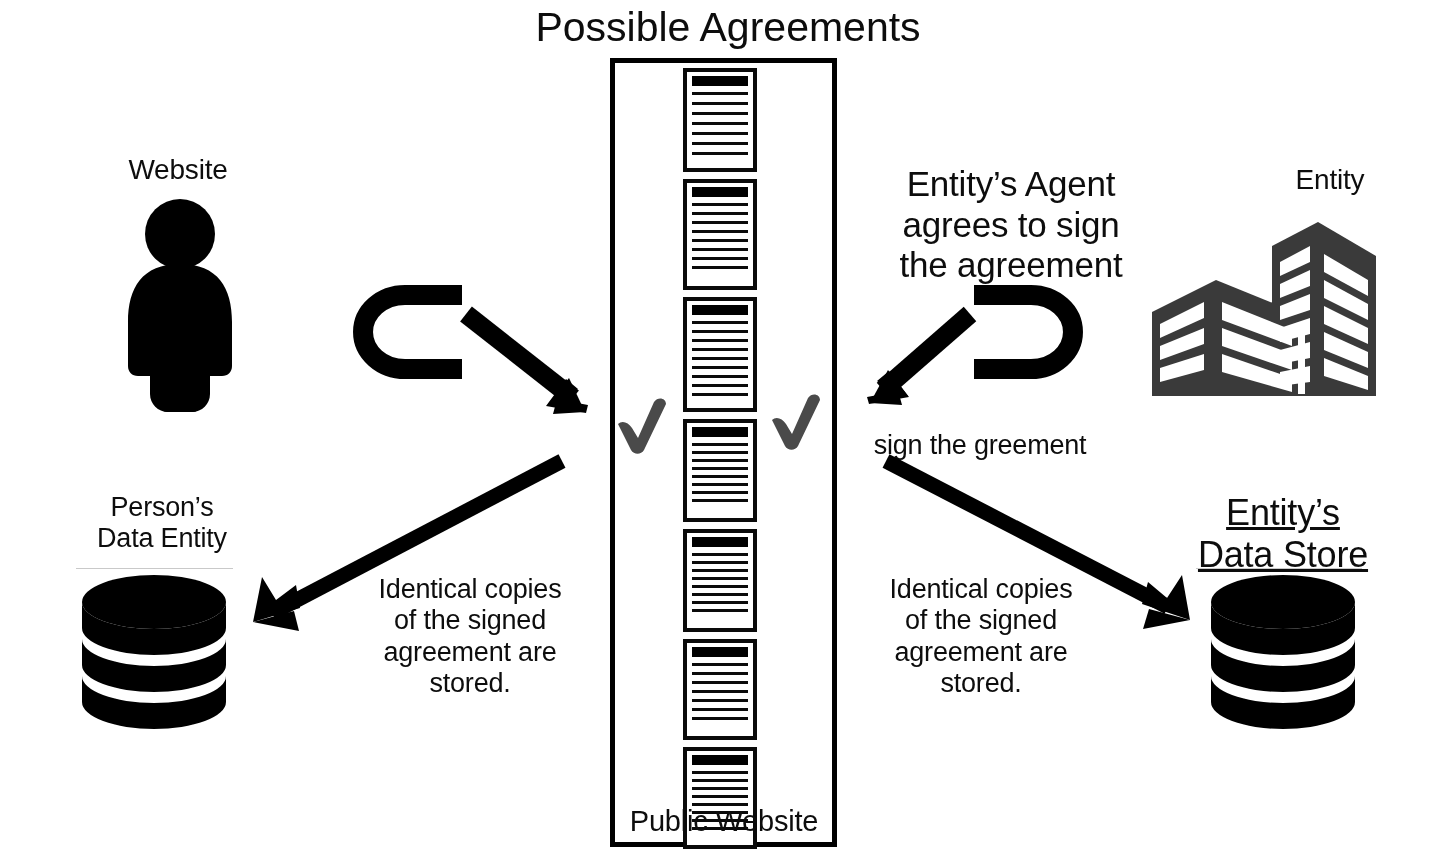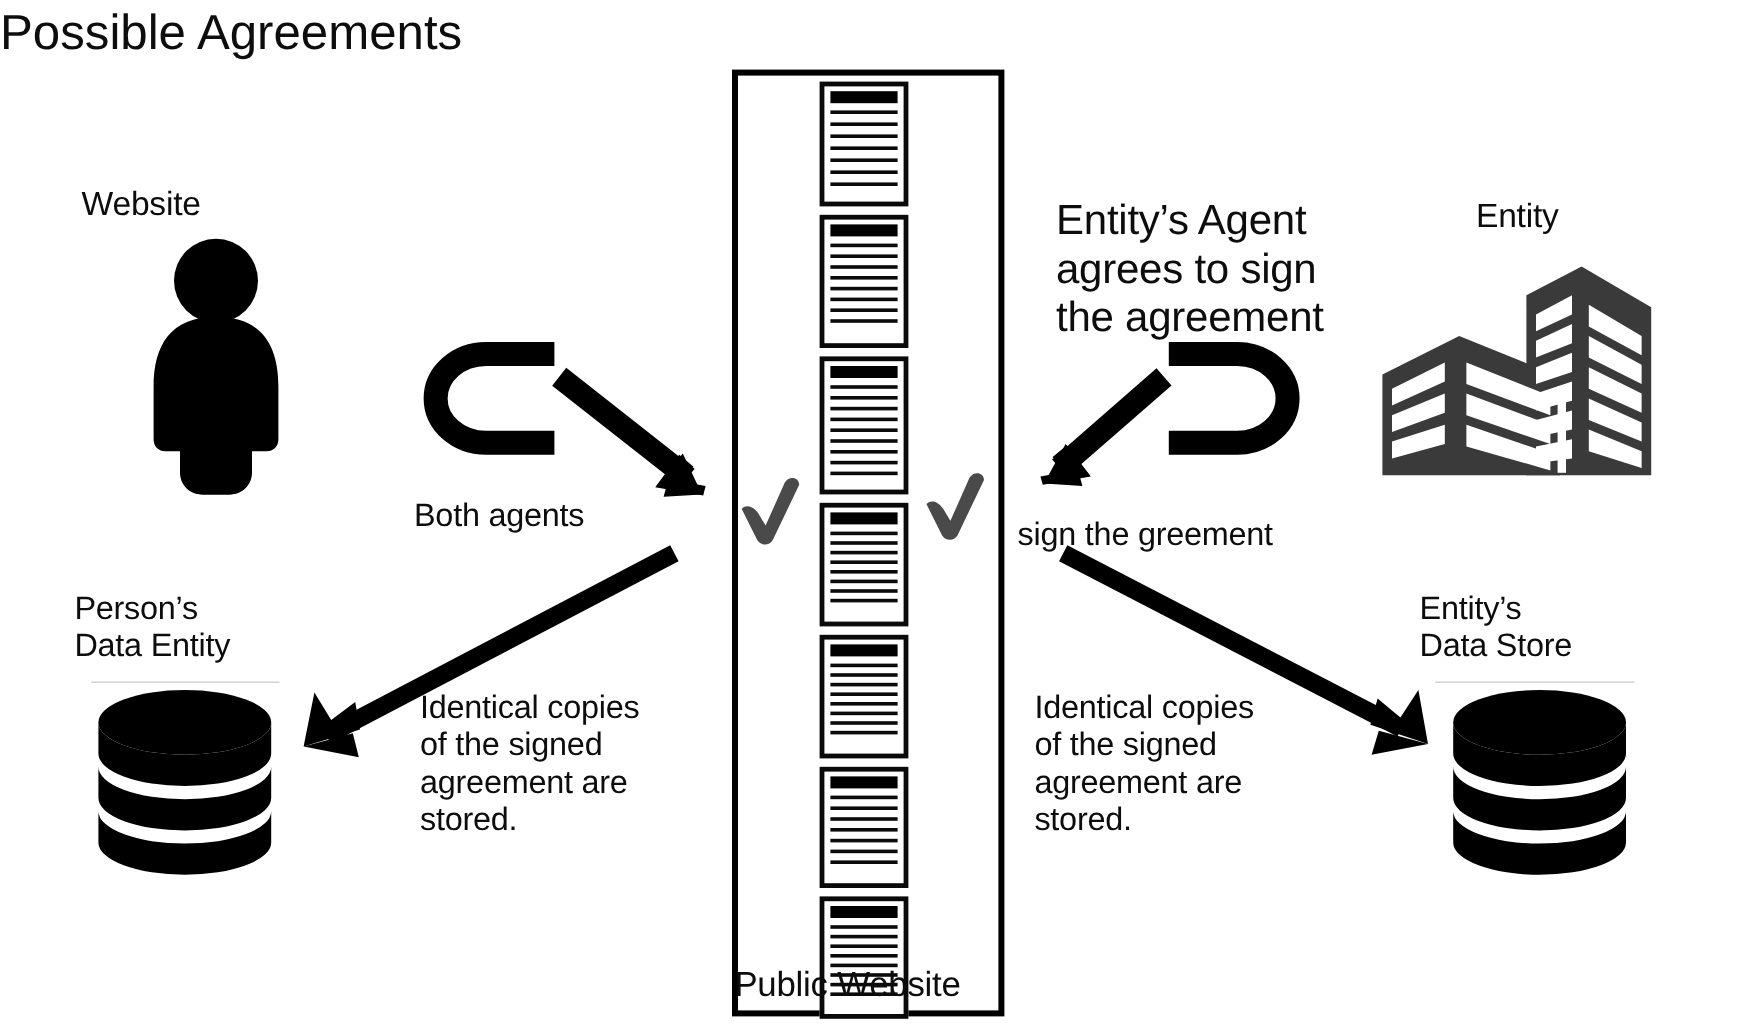--- a/index.html
+++ b/index.html
@@ -16,20 +16,21 @@
     position: relative;
     width: 1456px;
     height: 856px;
     background: #ffffff;
     overflow: hidden;
   }
 
   
   .txt {
     position: absolute;
+    text-align: center;
     line-height: 1.16;
     color: #0d0d0d;
     white-space: pre-line;
     letter-spacing: -0.2px;
   }
 
   
   #title {
     left: 0;
     top: 4px;
@@ -42,21 +43,21 @@
   #person-label   { left: 68px;  top: 154px; width: 220px; font-size: 28px; }
   #entity-label   { left: 1230px; top: 164px; width: 200px; font-size: 28px; }
 
   #person-agent-text { left: 290px;  top: 168px; width: 266px; font-size: 27px; }
   #entity-agent-text { left: 880px;  top: 164px; width: 262px; font-size: 35px; }
 
   #both-agents-text  { left: 345px;  top: 414px; width: 232px; font-size: 27px; }
   #sign-agreement-text { left: 848px; top: 430px; width: 264px; font-size: 27px; }
 
   #person-store-label { left: 62px;  top: 492px; width: 200px; font-size: 27px; }
-  #entity-store-label { left: 1183px; top: 492px; width: 200px; font-size: 27px; }
+  #entity-store-label { left: 1183px; top: 492px; width: 200px; font-size: 36px; text-decoration: underline; }
 
   #person-copies-text { left: 350px;  top: 574px; width: 240px; font-size: 27px; }
   #entity-copies-text { left: 862px;  top: 574px; width: 238px; font-size: 27px; }
 
   #public-website-label {
     left: 612px; top: 805px; width: 224px; font-size: 29px;
   }
 
   
   .store-rule {
@@ -165,21 +166,20 @@
              L 30 180 L 30 198
              C 30 208, 38 216, 48 216
              L 72 216 C 82 216, 90 208, 90 198
              L 90 180 L 102 180
              C 108 180, 112 176, 112 170
              L 112 126 C 112 92, 98 68, 60 68 Z" fill="#000000"></path>
     <rect x="33" y="120" width="54" height="96" rx="16" fill="#000000"></rect>
   </svg>
 
 
-  <div class="txt" id="both-agents-text">Both agents</div>
 
   <div class="txt" id="person-store-label">Person’s
 Data Entity</div>
   <div class="store-rule" id="person-store-rule"></div>
 
   <svg class="db-icon" id="person-db" viewBox="0 0 152 160">
     <g fill="#000000">
       <ellipse cx="76" cy="31" rx="72" ry="27"></ellipse>
       <path d="M4 31 L4 57 A72 27 0 0 0 148 57 L148 31 A72 27 0 0 1 4 31 Z"></path>
       <path d="M4 68 L4 94 A72 27 0 0 0 148 94 L148 68 A72 27 0 0 1 4 68 Z"></path>

